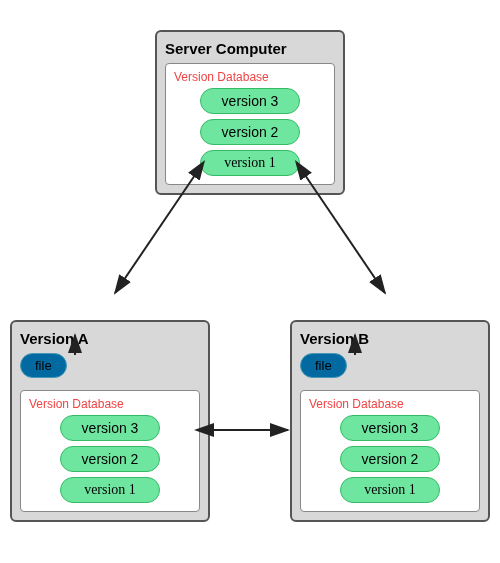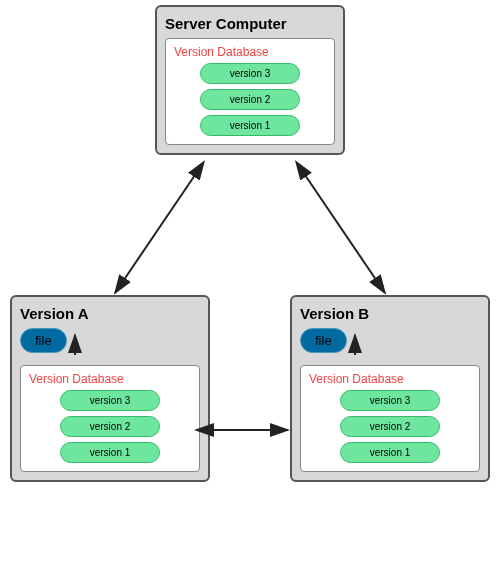--- a/index.html
+++ b/index.html
@@ -18,20 +18,21 @@
       position: relative;
     }
 
     
     .computer-box {
       position: absolute;
       background: #d8d8d8;
       border: 2px solid #555;
       border-radius: 6px;
       padding: 8px;
+      margin-top: 25px;
     }
 
     .computer-title {
       font-weight: bold;
       font-size: 15px;
       margin-bottom: 6px;
     }
 
     .db-area {
       background: #fff;
@@ -44,28 +45,29 @@
       font-size: 12px;
       color: #ef4444;
       margin-bottom: 4px;
     }
 
     .version-pill {
       background: #6ee6a0;
       border: 1.5px solid #33bb66;
       border-radius: 20px;
       text-align: center;
-      font-size: 10px;
+      font-size: 14px;
       padding: 4px 0;
       margin-bottom: 5px;
       width: 100px;
     }
 
     .version-pill:last-child {
       margin-bottom: 0;
+      font-family: Liberation Serif, serif;
     }
 
     .file-pill {
       background: #0369a1;
       border: 1.5px solid #4499bb;
       border-radius: 20px;
       text-align: center;
       font-size: 13px;
       padding: 4px 14px;
       display: inline-block;

